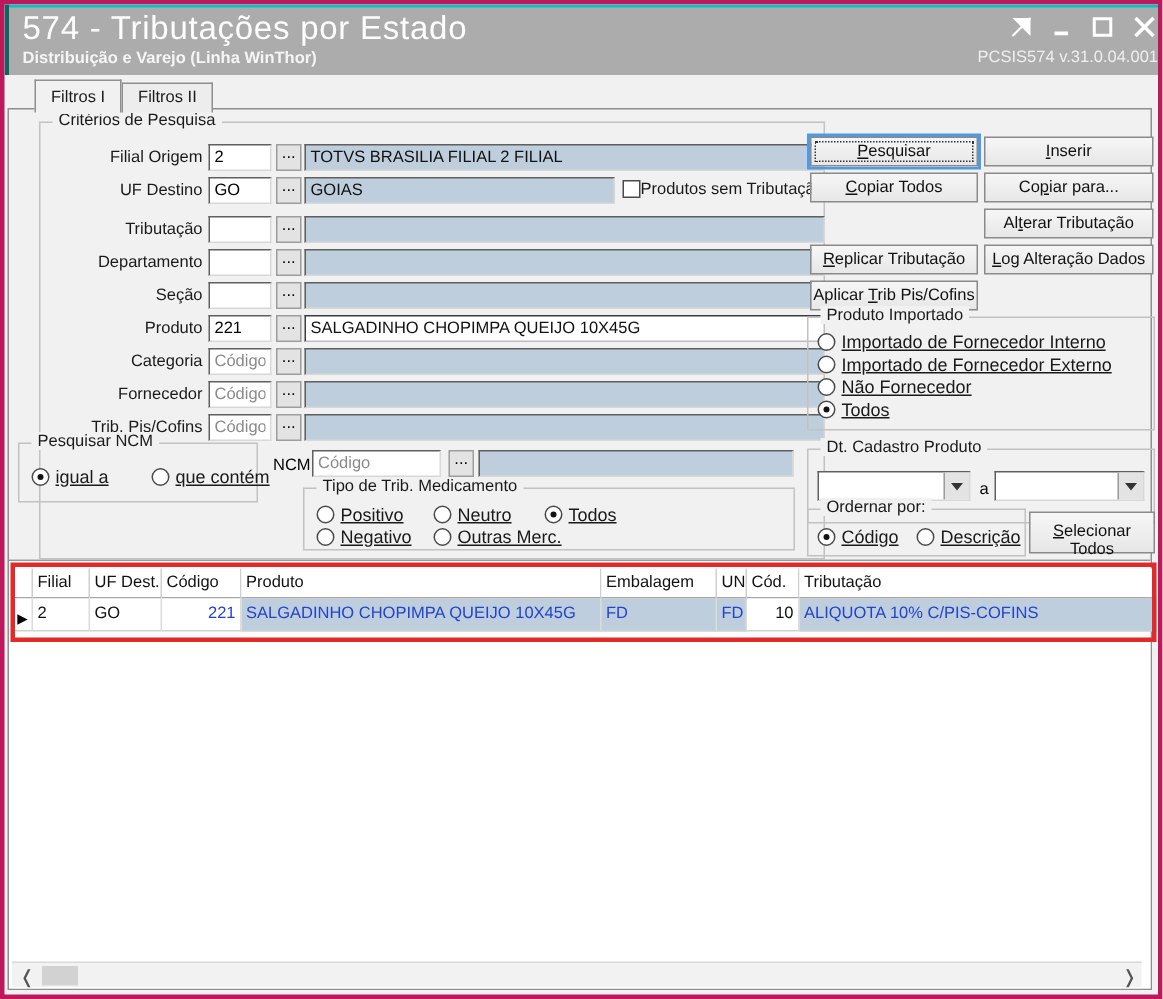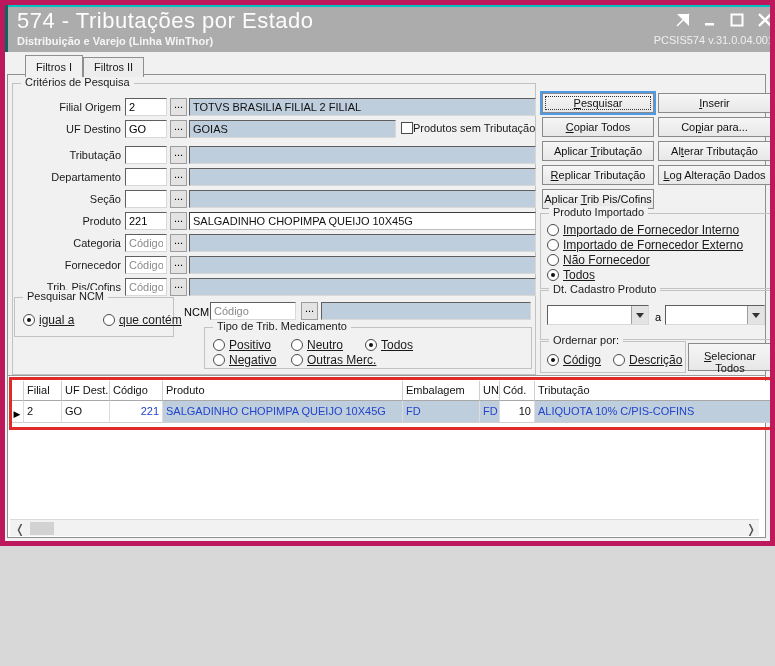--- a/index.html
+++ b/index.html
@@ -1,18 +1,18 @@
 <!DOCTYPE html>
 <html><head>
 <meta charset="utf-8">
 <style>
   * { margin:0; padding:0; box-sizing:border-box; }
   html,body { background:#d8d8d8; font-family:"Liberation Sans", sans-serif; }
-  .window{ position:relative; width:775px; height:546px; background:#f1f1f1; overflow:hidden;
-           border:5px solid #be185d; }
+  .window{ position:relative; width:775px; height:666px; background:#f1f1f1; overflow:hidden;
+           border:3px solid #be185d; }
   .edge-top{ position:absolute; left:0; top:0; width:775px; height:2px; background:#00c4c4; z-index:9;}
   .edge-left{ position:absolute; left:0; top:0; width:3px; height:47px; background:#0e6363; z-index:9;}
 
   
   .titlebar{ position:absolute; left:0; top:0; width:775px; height:47px; background:#acacac; }
   .t1{ position:absolute; left:12px; top:3px; font-size:22px; color:#fdfdfd; letter-spacing:.5px; }
   .t2{ position:absolute; left:12px; top:30px; font-size:11px; font-weight:bold; color:#f5f5f5; }
   .version{ position:absolute; right:6px; top:29px; font-size:11px; color:#efefef; }
   .wbtns{ position:absolute; right:8px; top:8px; display:flex; gap:14px; align-items:center; }
   .wbtns svg{ display:block; }
@@ -24,21 +24,21 @@
   .tab.active{ background:#f1f1f1; margin-top:0; padding-top:5px; position:relative; }
   .tab.active::after{ content:""; position:absolute; left:0; right:0; bottom:-1px; height:2px; background:#f1f1f1; }
 
   
   .panel{ position:absolute; left:2px; right:4px; top:69px; bottom:3px; background:#f1f1f1;
           border:1px solid #8f8f8f; }
 
   .gbox{ position:absolute; border:1px solid #c2c2c2; }
   .glabel{ position:absolute; top:-8px; left:8px; background:#f1f1f1; padding:0 4px; font-size:11px; color:#1a1a1a; white-space:nowrap;}
 
-  .criteria{ left:4px; top:8px; width:524px; height:292px;padding-left:32px; }
+  .criteria{ left:20px; top:8px; width:524px; height:292px;padding-left:32px; }
 
   .frow{ position:absolute; left:0; width:100%; height:18px; }
   .flabel{ position:absolute; left:0; top:3px; width:108px; text-align:right; font-size:11px; color:#1a1a1a; white-space:nowrap;}
   .finput{ position:absolute; left:112px; top:0; width:42px; height:18px; font-size:11px;
            font-family:"Liberation Sans",sans-serif; background:#fff; padding:0 3px;
            border:1px solid; border-color:#5f5f5f #d8d8d8 #d8d8d8 #5f5f5f; }
   .finput::placeholder{ color:#8a8a8a; }
   .fdots{ position:absolute; left:157px; top:0; width:17px; height:18px; background:#e3e3e3;
           border:1px solid #9d9d9d; font-size:11px; line-height:10px; text-align:center; cursor:pointer;}
   .fdisp{ position:absolute; left:176px; top:0; width:347px; height:18px; background:#bfcedd;
@@ -72,21 +72,21 @@
   .medgroup{ left:196px; top:252px; width:328px; height:42px; }
 
   
   .abtn{ position:absolute; height:20px; background:linear-gradient(#f6f6f6,#e7e7e7);
          border:1px solid #8a8a8a; font-size:11px; color:#111; text-align:center;
          font-family:"Liberation Sans",sans-serif; cursor:pointer; padding-top:3px; }
   .abtn.focus{ box-shadow:0 0 0 2px #4d9be6; outline:1px dotted #333; outline-offset:-4px; }
   .col1{ left:534px; width:112px; } .col2{ left:650px; width:113px; }
 
   .imported{ left:532px; top:138px; width:232px; height:76px; }
-  .dtcad{ left:532px; top:215px; width:232px; height:50px; }
+  .dtcad{ left:532px; top:226px; width:232px; height:50px; }
   .combo{ position:absolute; top:14px; height:20px; background:#fff;
           border:1px solid; border-color:#5f5f5f #d8d8d8 #d8d8d8 #5f5f5f; }
   .combo .cbtn{ position:absolute; right:0; top:0; bottom:0; width:17px; background:#e3e3e3;
           border-left:1px solid #9d9d9d; display:flex; align-items:center; justify-content:center; cursor:pointer;}
   .arrow-down{ width:0; height:0; border-left:4px solid transparent; border-right:4px solid transparent;
           border-top:5px solid #333; }
   .dt-a{ position:absolute; left:114px; top:20px; font-size:11px; }
   .ordenar{ left:532px; top:266px; width:146px; height:32px; }
   .selall{ left:680px; top:268px; width:84px; height:28px; padding-top:6px;}
 
@@ -265,21 +265,20 @@
       <div class="ritem" style="left:86px; top:25px">
         <span class="radio"></span>
         <span class="rlabel">Outras Merc.</span>
       </div>
     </div>
 
     <div class="abtn col1 focus" style="top:18px"><u>P</u>esquisar</div>
     <div class="abtn col2" style="top:18px"><u>I</u>nserir</div>
     <div class="abtn col1" style="top:42px"><u>C</u>opiar Todos</div>
     <div class="abtn col2" style="top:42px">Co<u>p</u>iar para...</div>
-    <div class="abtn col1" style="top:66px">Aplicar <u>T</u>ributação</div>
     <div class="abtn col2" style="top:66px">Al<u>t</u>erar Tributação</div>
     <div class="abtn col1" style="top:90px"><u>R</u>eplicar Tributação</div>
     <div class="abtn col2" style="top:90px"><u>L</u>og Alteração Dados</div>
     <div class="abtn col1" style="top:114px">Aplicar <u>T</u>rib Pis/Cofins</div>
 
     <div class="gbox imported">
       <span class="glabel">Produto Importado</span>
       <div class="ritem" style="left:6px; top:9px">
         <span class="radio"></span>
         <span class="rlabel">Importado de Fornecedor Interno</span>

